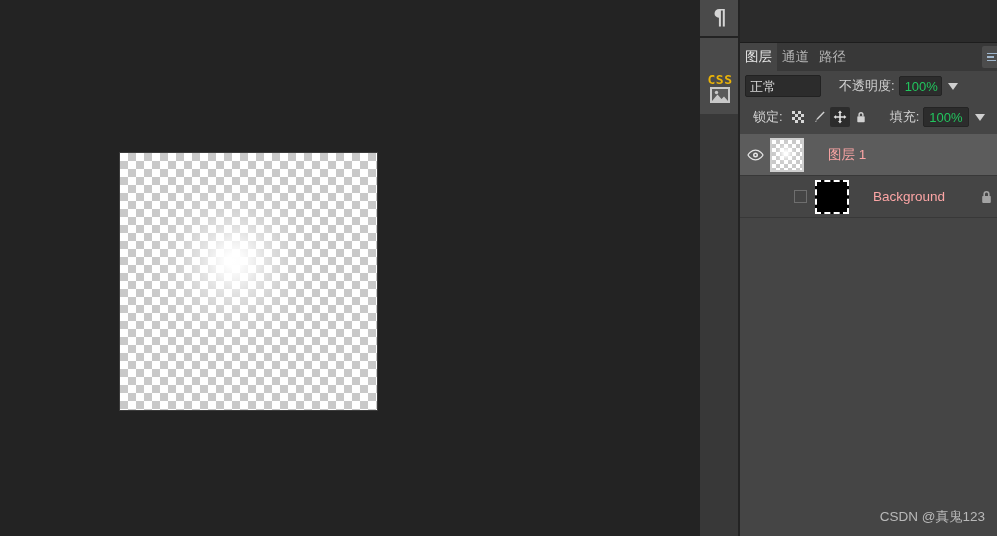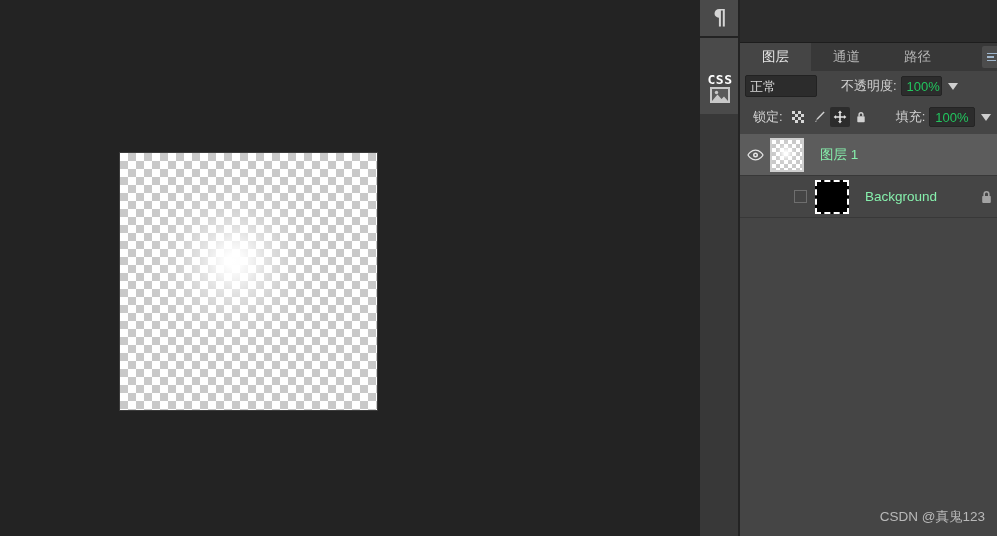--- a/index.html
+++ b/index.html
@@ -94,21 +94,21 @@
     font-size: 21px;
     font-weight: bold;
     line-height: 1;
     color: #d5d5d5;
   }
   .rail-glyph-css {
     font-family: "DejaVu Sans Mono", monospace;
     font-size: 13px;
     font-weight: bold;
     letter-spacing: 0.5px;
-    color: #ffffff;
+    color: #eab308;
     margin-top: 44px;
   }
   .rail-img-icon svg { display: block; }
 
   
   #panel-body {
     position: absolute;
     left: 40px; top: 0;
     width: 257px; height: 536px;
     background: #454545;
@@ -128,21 +128,21 @@
     left: 0; top: 43px;
     width: 257px; height: 28px;
     background: #383838;
     display: flex;
     align-items: stretch;
     box-sizing: border-box;
   }
   .tab {
     display: flex;
     align-items: center;
-    padding: 0 22px;
+    padding: 0 5px;
     font-size: 13.5px;
     color: #b4b4b4;
     cursor: default;
     box-sizing: border-box;
   }
   .tab.active {
     background: #454545;
     color: #e8e8e8;
   }
   #tab-menu-btn {
@@ -186,21 +186,21 @@
     color: #d7d7d7;
     font-family: "Liberation Sans", "DejaVu Sans", sans-serif;
     font-size: 13px;
     height: 22px;
     width: 80px;
     padding: 0 4px;
   }
   .field-label {
     font-size: 13px;
     color: #d2d2d2;
-    margin-left: 24px;
+    margin-left: 18px;
     white-space: nowrap;
   }
   .num-box {
     background: #2c2c2c;
     color: #22c55e;
     font-size: 13px;
     border: 1px solid #242424;
     border-radius: 2px;
     height: 20px;
     line-height: 20px;
@@ -307,23 +307,23 @@
                 rgba(255,255,255,0.85) 18%,
                 rgba(255,255,255,0.40) 42%,
                 rgba(255,255,255,0.10) 70%,
                 rgba(255,255,255,0) 100%);
   }
   .thumb-black {
     background: #000;
     border: 2px dashed #ffffff;
   }
   .layer-name {
-    margin-left: 16px;
+    margin-left: 24px;
     font-size: 13.5px;
-    color: #86efac;
+    color: #fca5a5;
     white-space: nowrap;
   }
   .layer-lock {
     position: absolute;
     right: 4px;
     top: 50%;
     transform: translateY(-50%);
     display: flex;
     align-items: center;
   }

